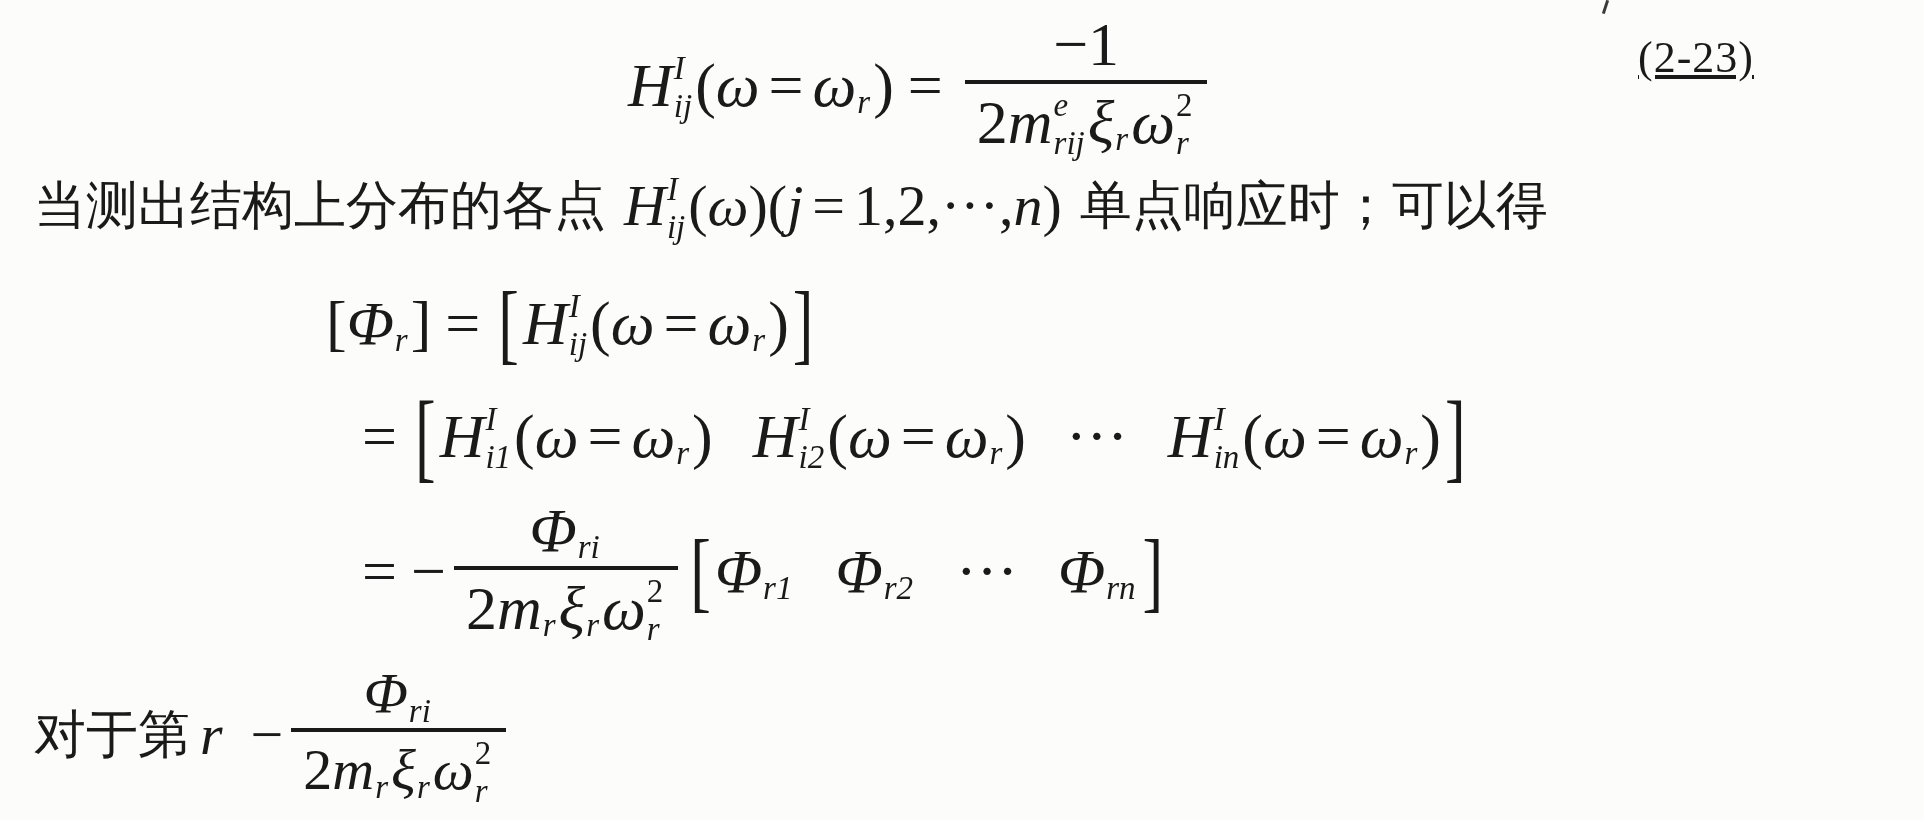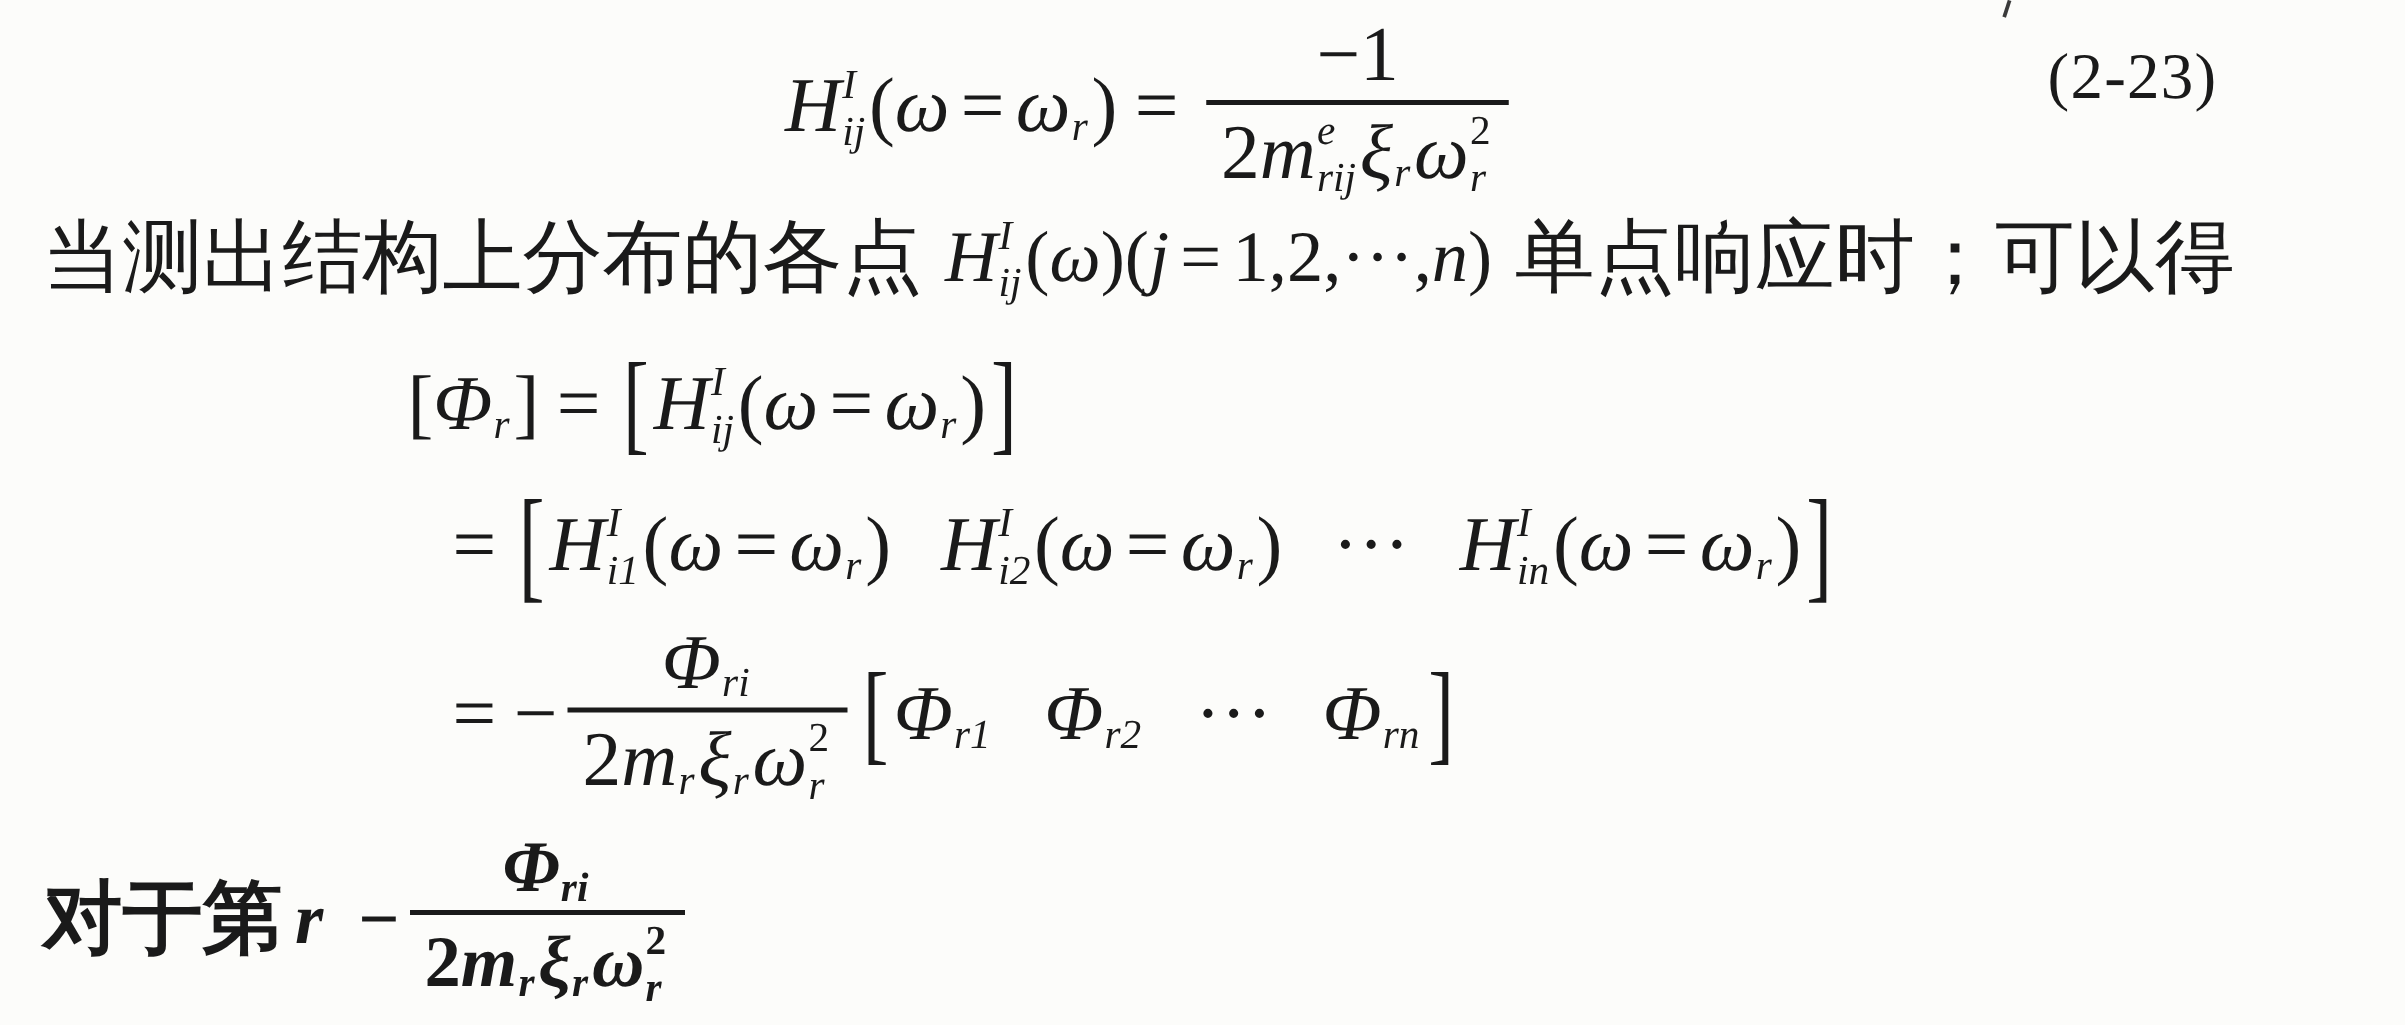--- a/index.html
+++ b/index.html
@@ -19,21 +19,21 @@
     position: absolute;
     display: flex;
     align-items: center;
     white-space: nowrap;
     line-height: 1.1;
   }
   .mrow { display: inline-flex; align-items: center; }
 
   .m   { font-size: 62px; }
   .m58 { font-size: 58px; }
-  .cjk { font-size: 64px; }
+  .cjk { font-size: 52px; }
   .it  { font-style: italic; }
 
   
   .supsub {
     display: inline-flex; flex-direction: column; align-items: flex-start;
     font-size: 33px; line-height: 1; margin: 0 3px 0 1px;
     transform: translateY(2px);
   }
   .supsub .sup { display: block; }
   .supsub .sub { display: block; margin-top: 5px; }
@@ -52,34 +52,34 @@
   .tallbr  { display: inline-block; transform: scaleY(1.45); line-height: 1; margin: 0 4px; }
   .tallbr2 { display: inline-block; transform: scaleY(1.62); line-height: 1; margin: 0 4px; }
 
   .eqs   { margin: 0 14px; }          
   .eqs-s { margin: 0 9px; }           
   .gap   { margin-left: 40px; }       
   .sp-l  { margin-left: 18px; }
   .sp-r  { margin-right: 18px; }
   .rvar  { margin: 0 10px; }
 
-  .eq-label { position: absolute; font-size: 52px; letter-spacing: 1px; }
+  .eq-label { position: absolute; font-size: 44px; letter-spacing: 1px; text-decoration: underline; }
 
   .artifact {
     position: absolute; left: 1604px; top: 0;
     width: 3px; height: 14px; background: #3a3a3a;
     transform: rotate(18deg);
   }
 
   .row1 { top: 16px;  left: 628px;  height: 138px; }
   .row2 { top: 152px; left: 34px;   height: 108px; }
   .row3 { top: 274px; left: 326px;  height: 98px;  }
   .row4 { top: 380px; left: 362px;  height: 112px; }
   .row5 { top: 492px; left: 362px;  height: 158px; }
-  .row6 { top: 655px; left: 34px;   height: 160px; font-weight: bold; }
+  .row6 { top: 655px; left: 34px;   height: 160px; }
   .lbl23 { left: 1638px; top: 32px;  }
   .lbl24 { left: 1698px; top: 558px; }
 </style>
 </head>
 <body>
 
 <div class="page">
 
   <span class="artifact"></span>
 

